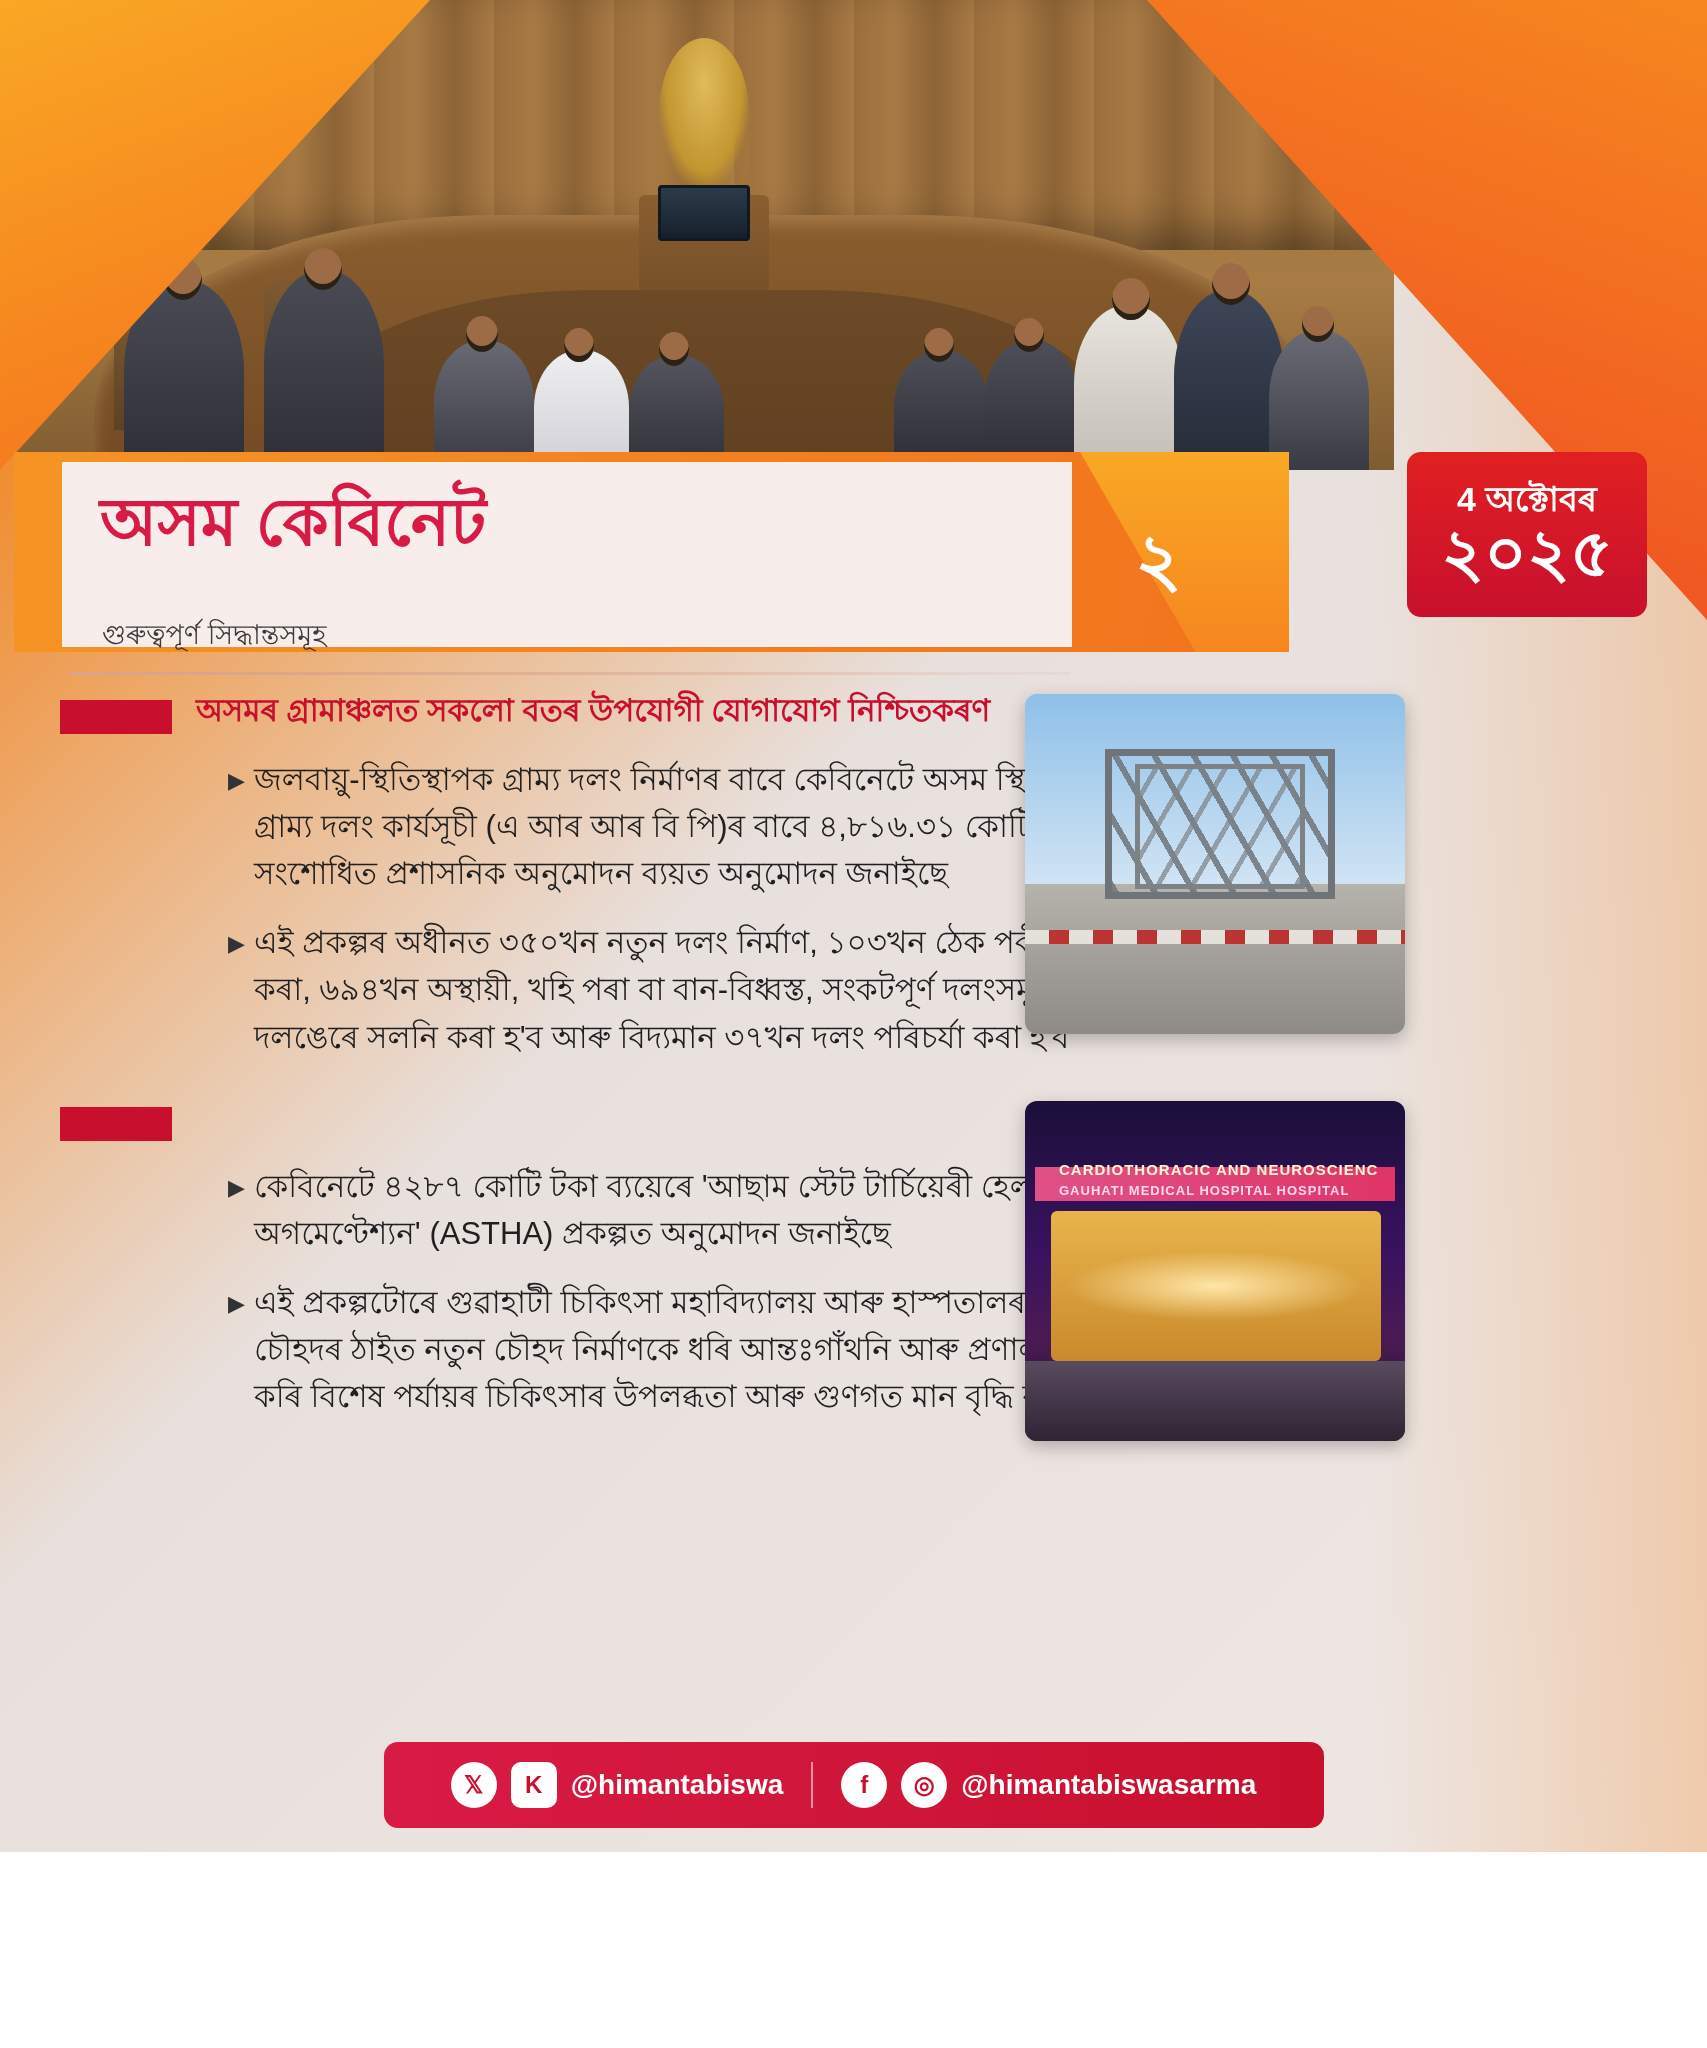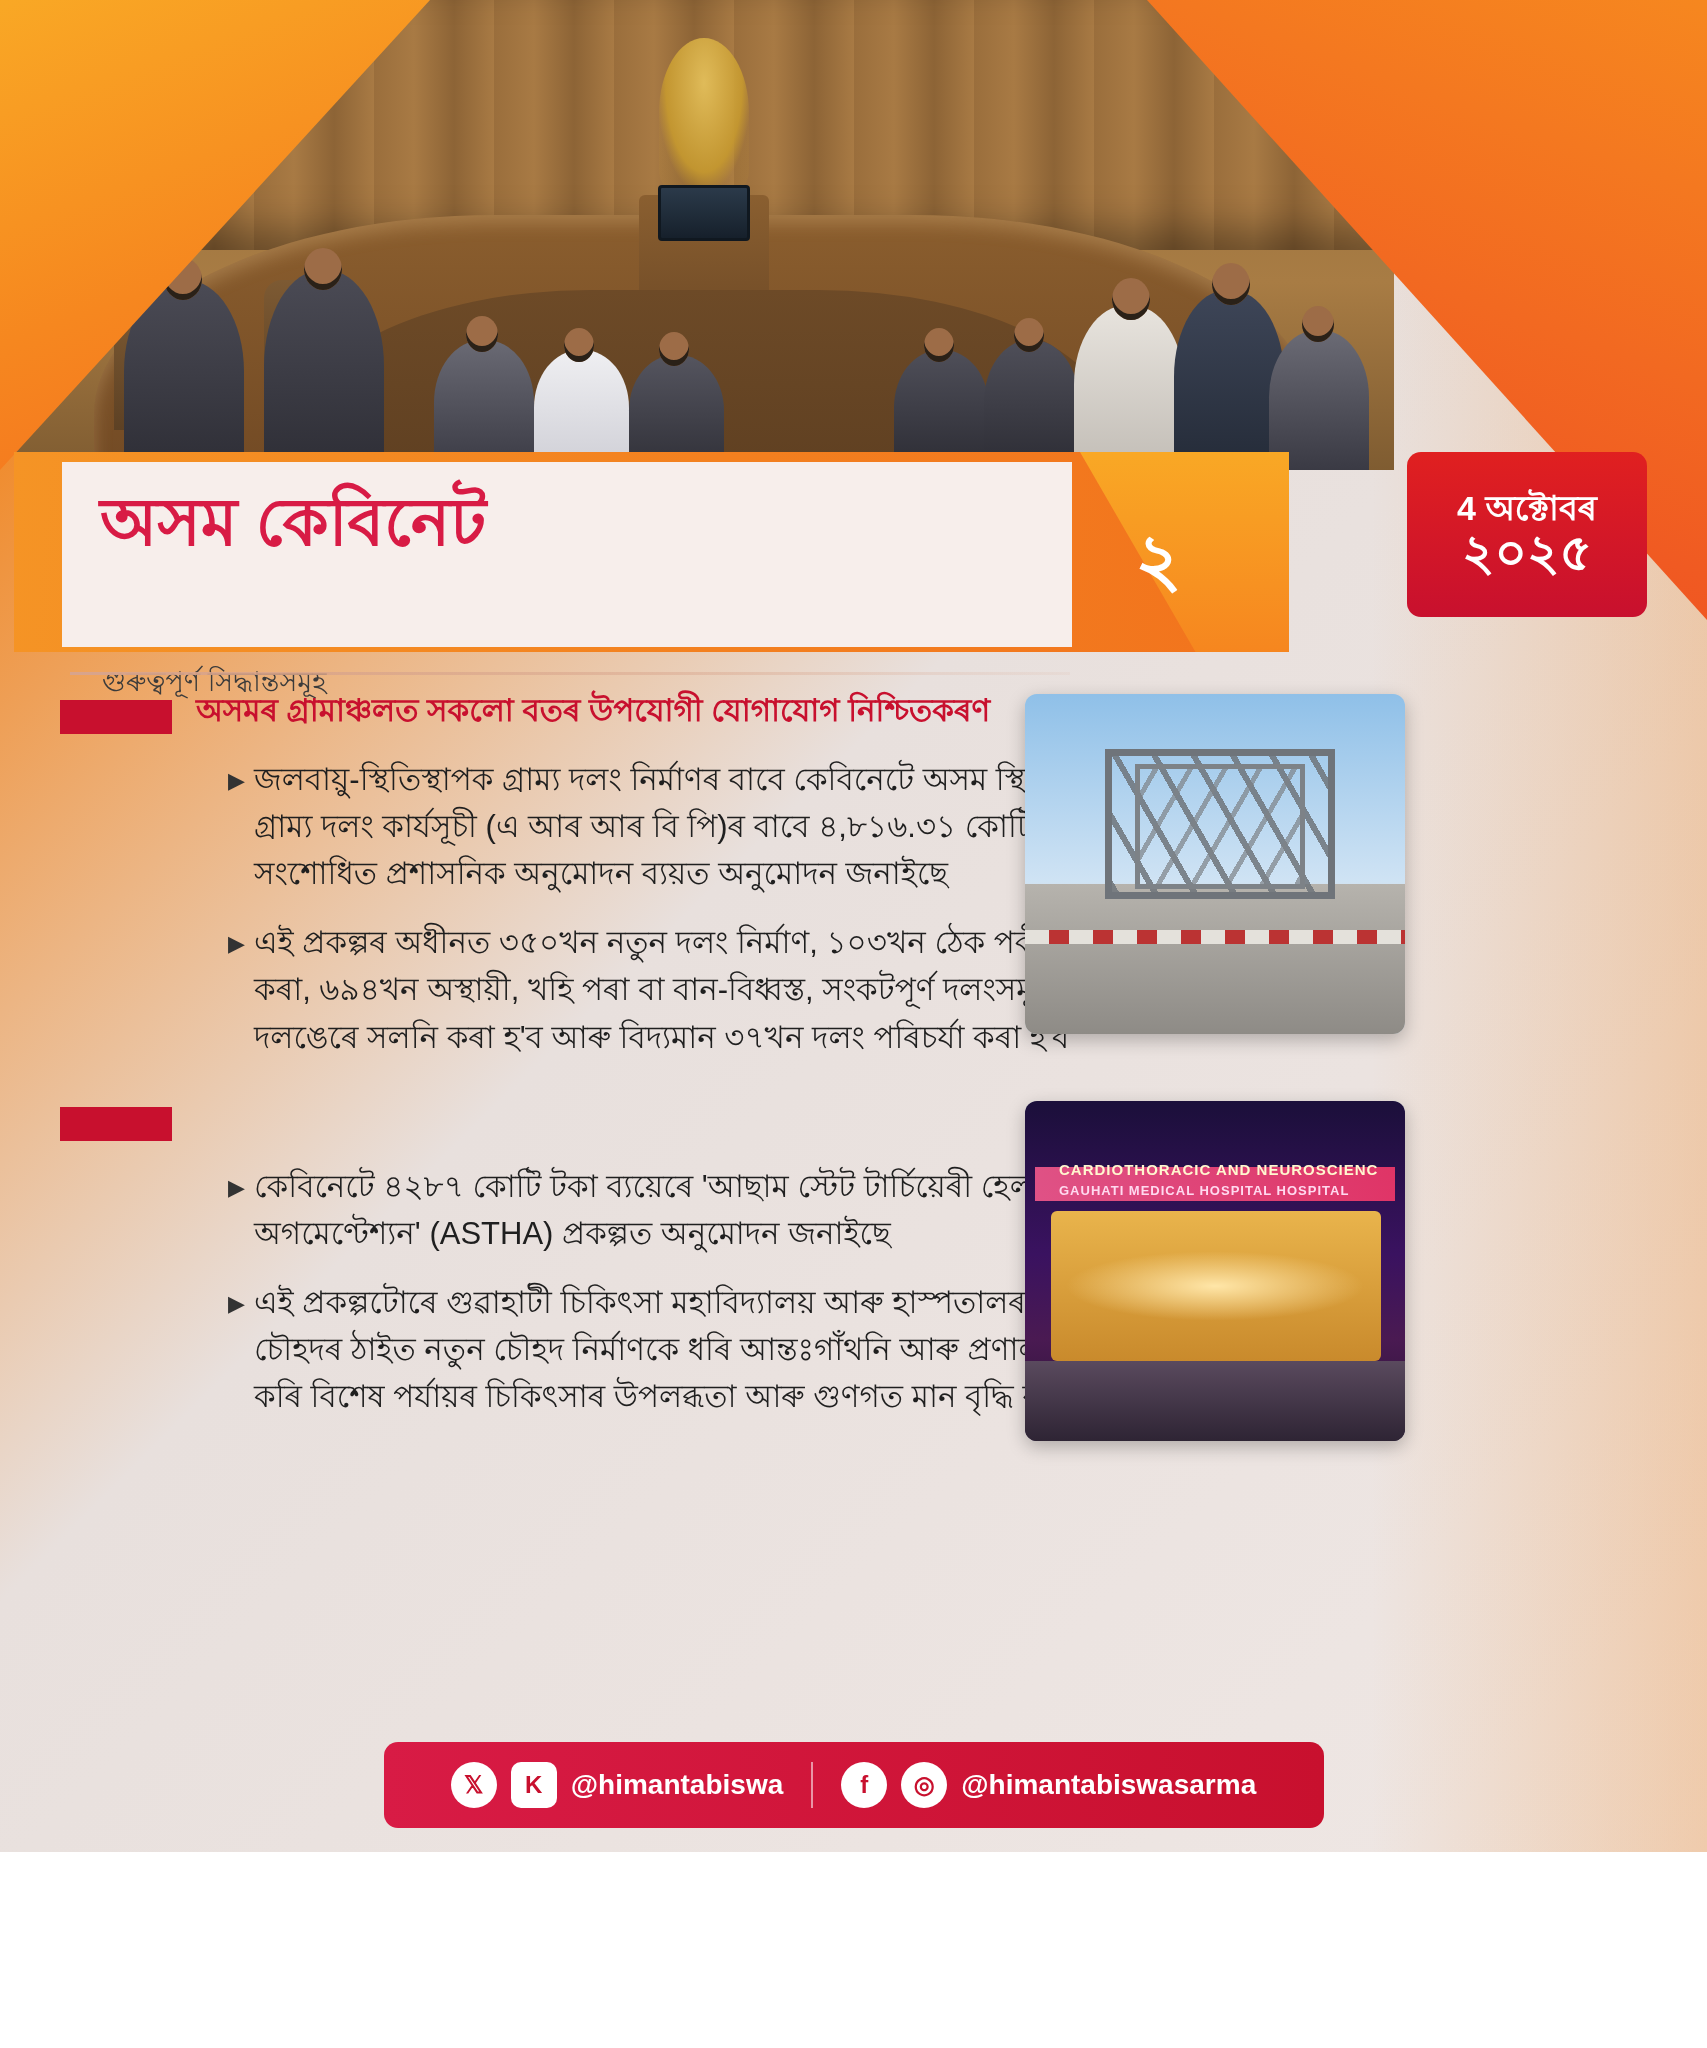--- a/index.html
+++ b/index.html
@@ -132,21 +132,21 @@
     z-index: 5;
     clip-path: polygon(0 0, 100% 0, 100% 100%, 0 100%);
   }
   .main-title {
     position: absolute; left: 100px; top: 486px; z-index: 6;
     font-size: 66px; font-weight: bold; color: #d81b45; letter-spacing: 0px;
     line-height: 1.1;
   }
   .sub-title {
     position: absolute; left: 102px; top: 614px; z-index: 6;
-    font-size: 27px; color: #3b3b3b; margin-top: 47px;
+    font-size: 27px; color: #3b3b3b;
   }
   .title-underline {
     position: absolute; left: 70px; top: 672px; width: 1000px; height: 3px;
     background: linear-gradient(90deg, #d8a48c, rgba(216,164,140,0.1));
     z-index: 6;
   }
   .issue-number {
     position: absolute; left: 1135px; top: 505px; z-index: 7;
     font-size: 72px; font-weight: bold; color: #ffffff;
   }
@@ -156,21 +156,21 @@
     position: absolute; right: 60px; top: 452px;
     width: 240px; height: 165px;
     background: linear-gradient(180deg, #e02020, #c8102e);
     border-radius: 14px;
     z-index: 8;
     display: flex; flex-direction: column;
     align-items: center; justify-content: center;
     color: #ffffff;
   }
   .date-badge .d-day { font-size: 34px; font-weight: bold; line-height: 1.1; }
-  .date-badge .d-year { font-size: 50px; font-weight: bold; line-height: 1.05; }
+  .date-badge .d-year { font-size: 66px; font-weight: bold; line-height: 1.05; }
 
   
   .body-wrap {
     position: absolute; left: 60px; top: 690px;
     width: 1345px; z-index: 6;
   }
   .section { position: relative; margin-bottom: 36px; }
   .sec-head { display: flex; align-items: flex-start; }
   .sec-marker {
     width: 112px; height: 34px; background: #c8102e;

